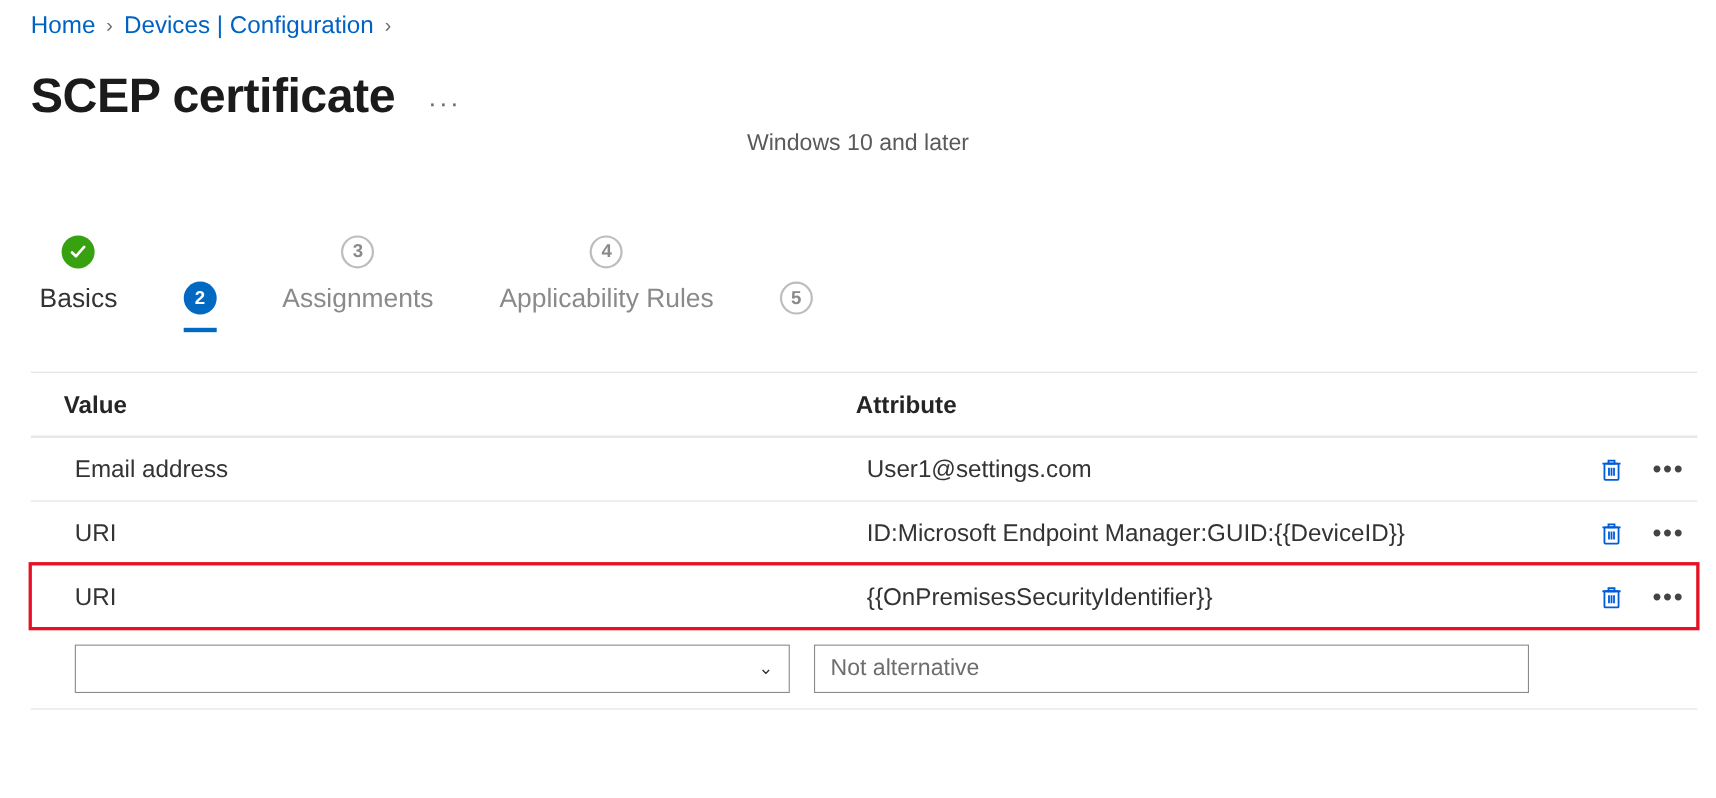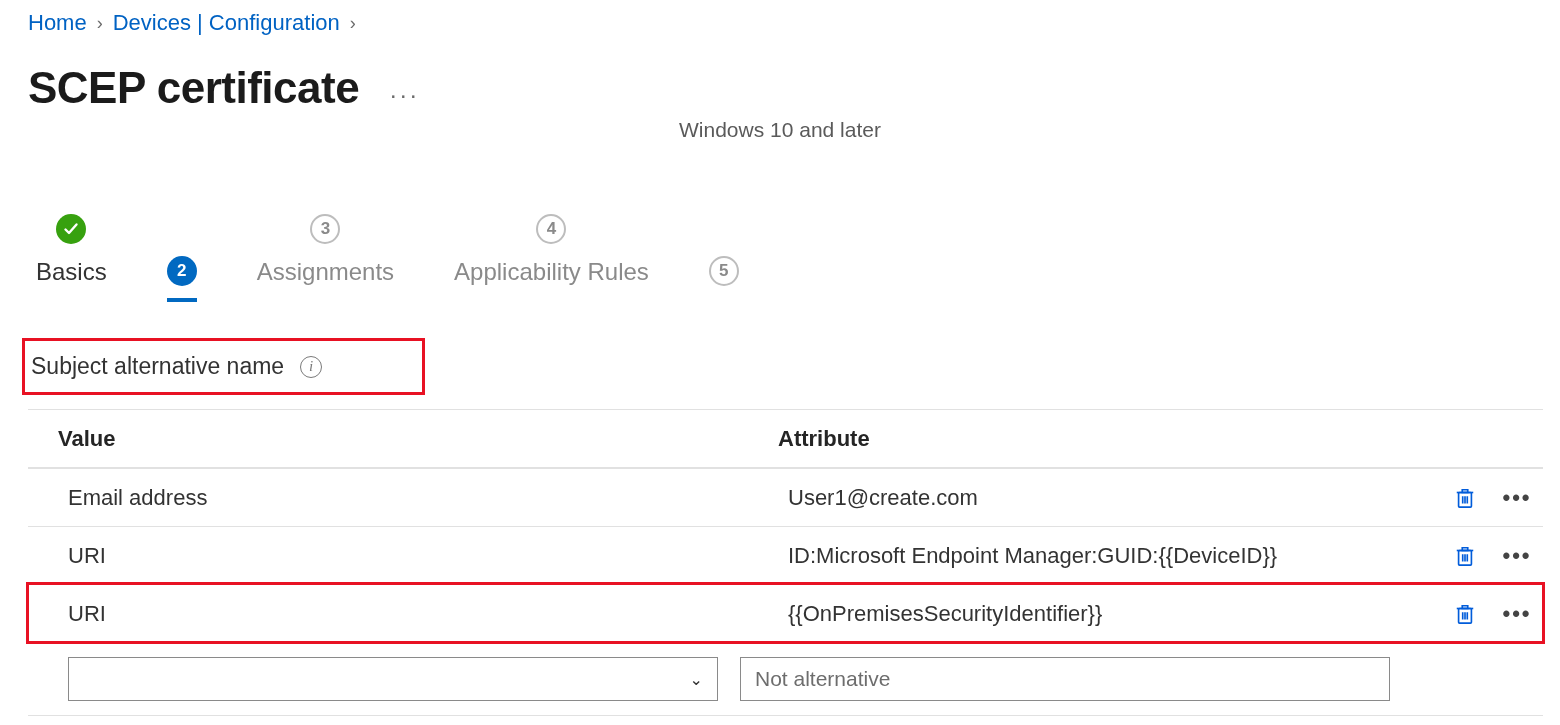--- a/index.html
+++ b/index.html
@@ -273,36 +273,32 @@
     <div class="step pending">
       <span class="circle">4</span>
       <span class="step-label">Applicability Rules</span>
     </div>
     <div class="step pending">
       <span class="circle">5</span>
     </div>
   </div>
 
   <div class="san-section">
-    <div class="san-heading-wrap">
-      <span class="san-heading">Subject alternative name</span>
-      <span class="info-icon">i</span>
-    </div>
 
     <div class="san-table">
       <div class="thead">
         <div>Value</div>
         <div>Attribute</div>
         <div></div>
           <div></div>
       </div>
 
       <div class="trow">
         <div>Email address</div>
-        <div>User1@create.com</div>
+        <div>User1@settings.com</div>
         <div class="cell-actions">
           <span class="trash-btn">
             <svg viewBox="0 0 24 24" fill="none" stroke="#015cda" stroke-width="1.8">
                 <rect x="5" y="6" width="14" height="16" rx="1"></rect>
                 <path d="M3 6h18"></path>
                 <path d="M9 3h6v3H9z"></path>
                 <path d="M9.5 10v8M12 10v8M14.5 10v8"></path>
               </svg>
           </span>
         </div>

